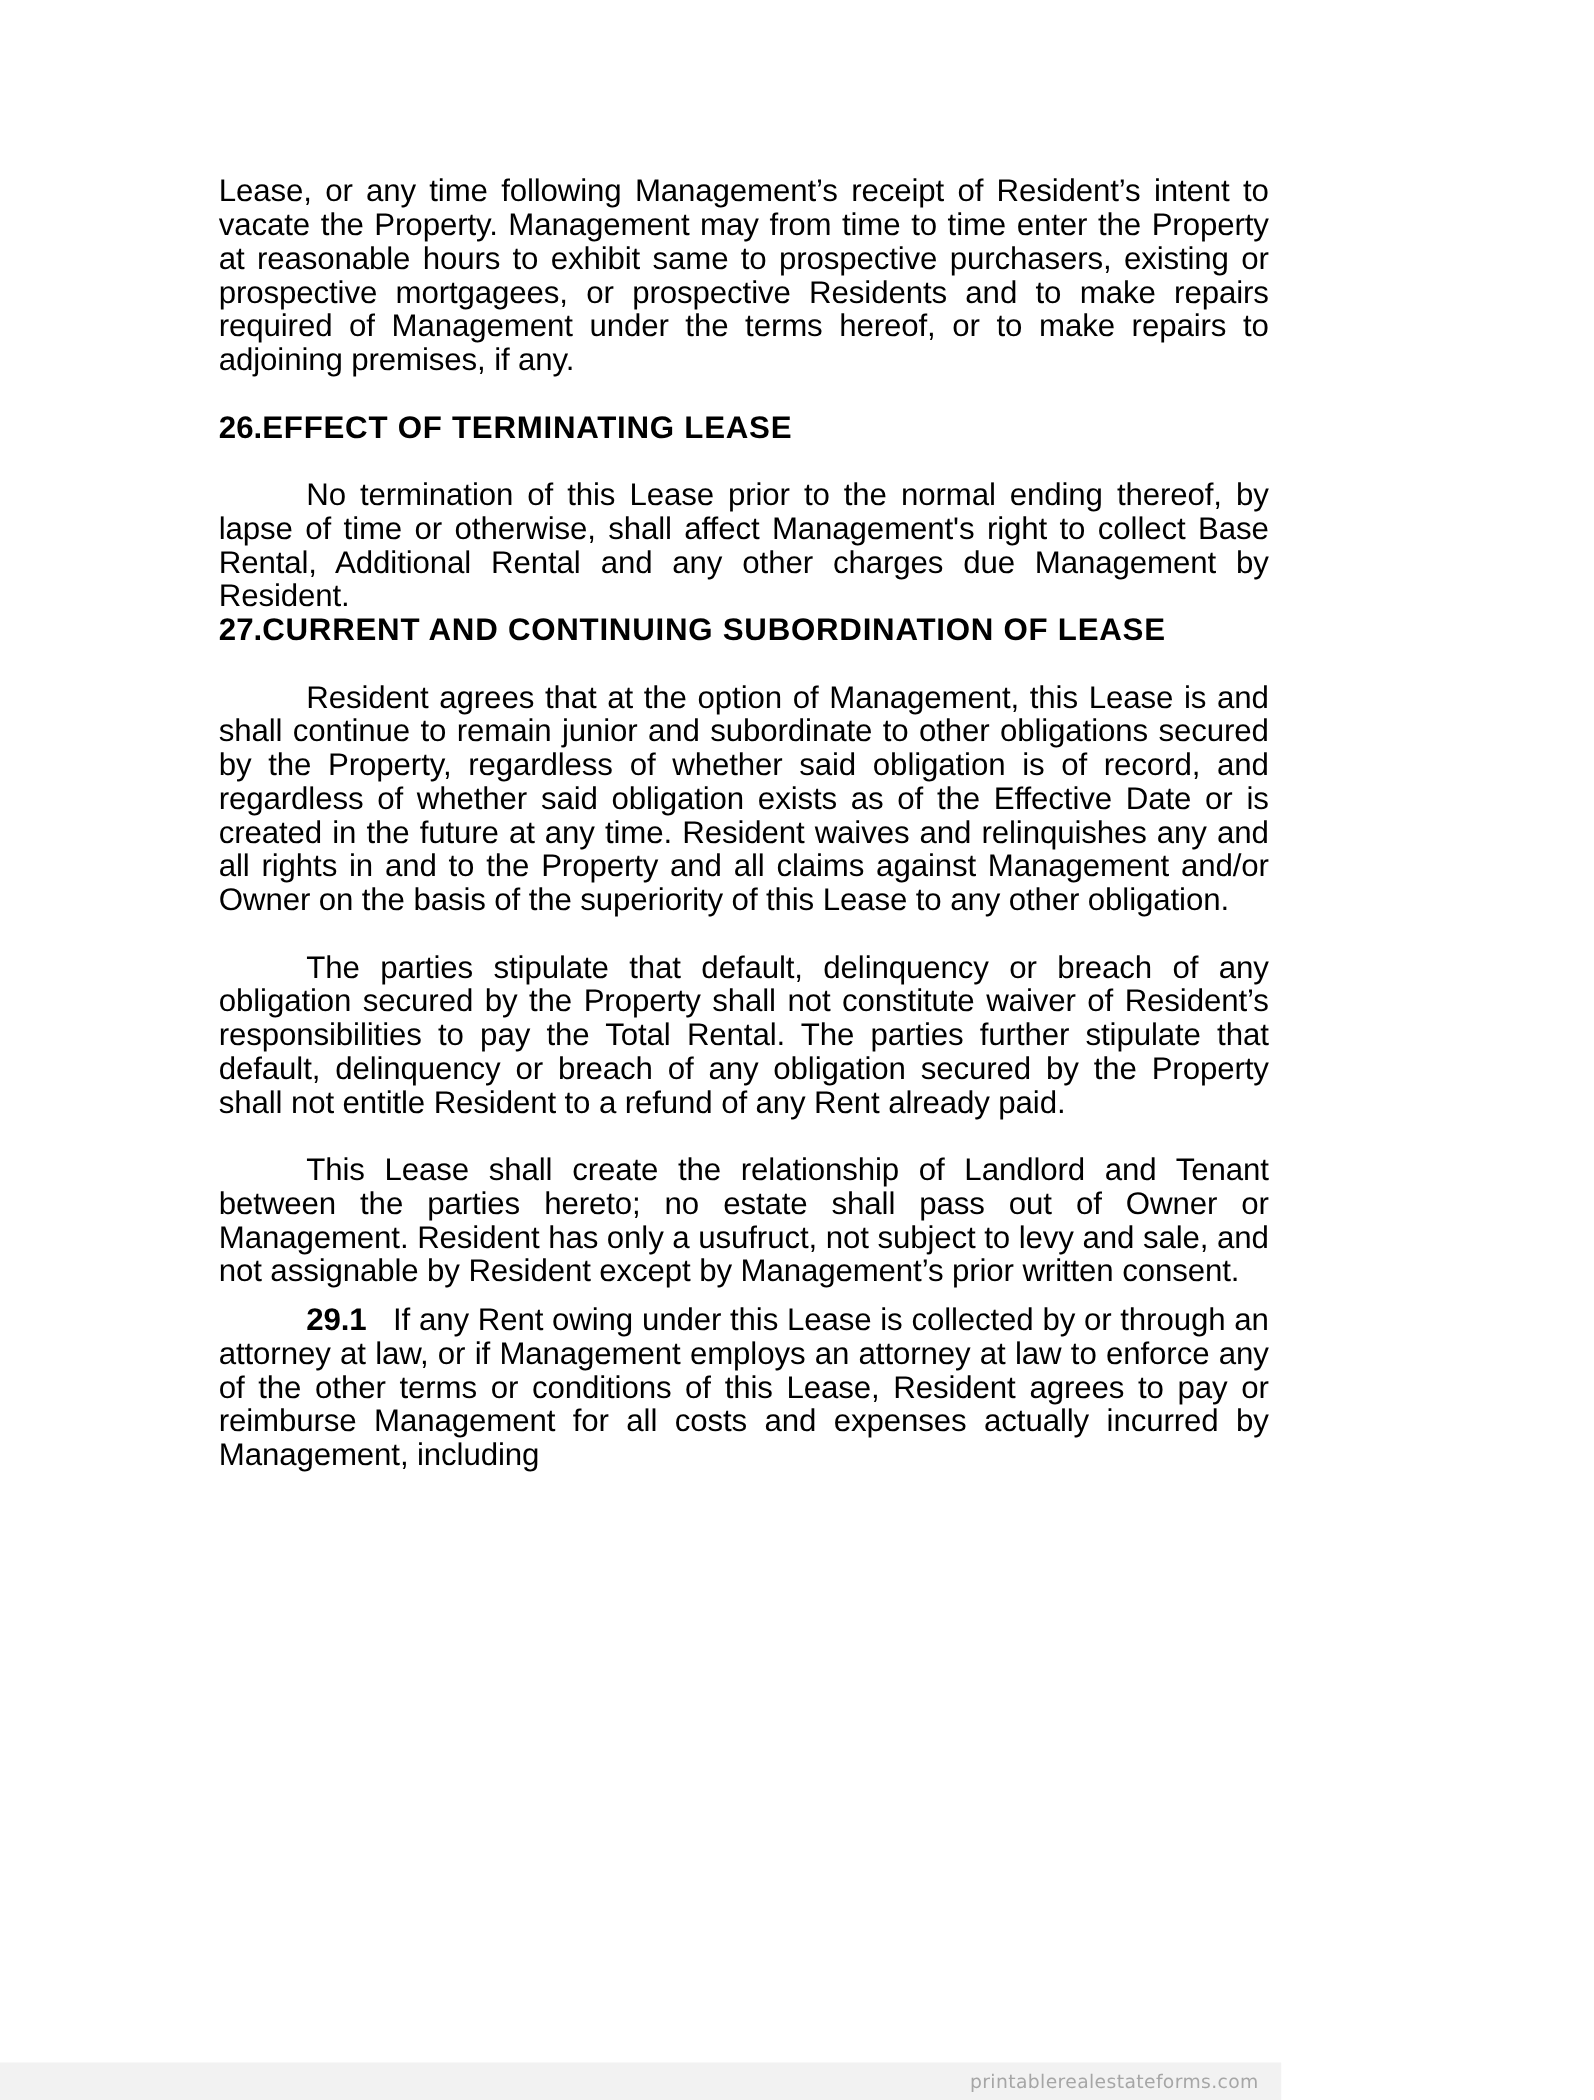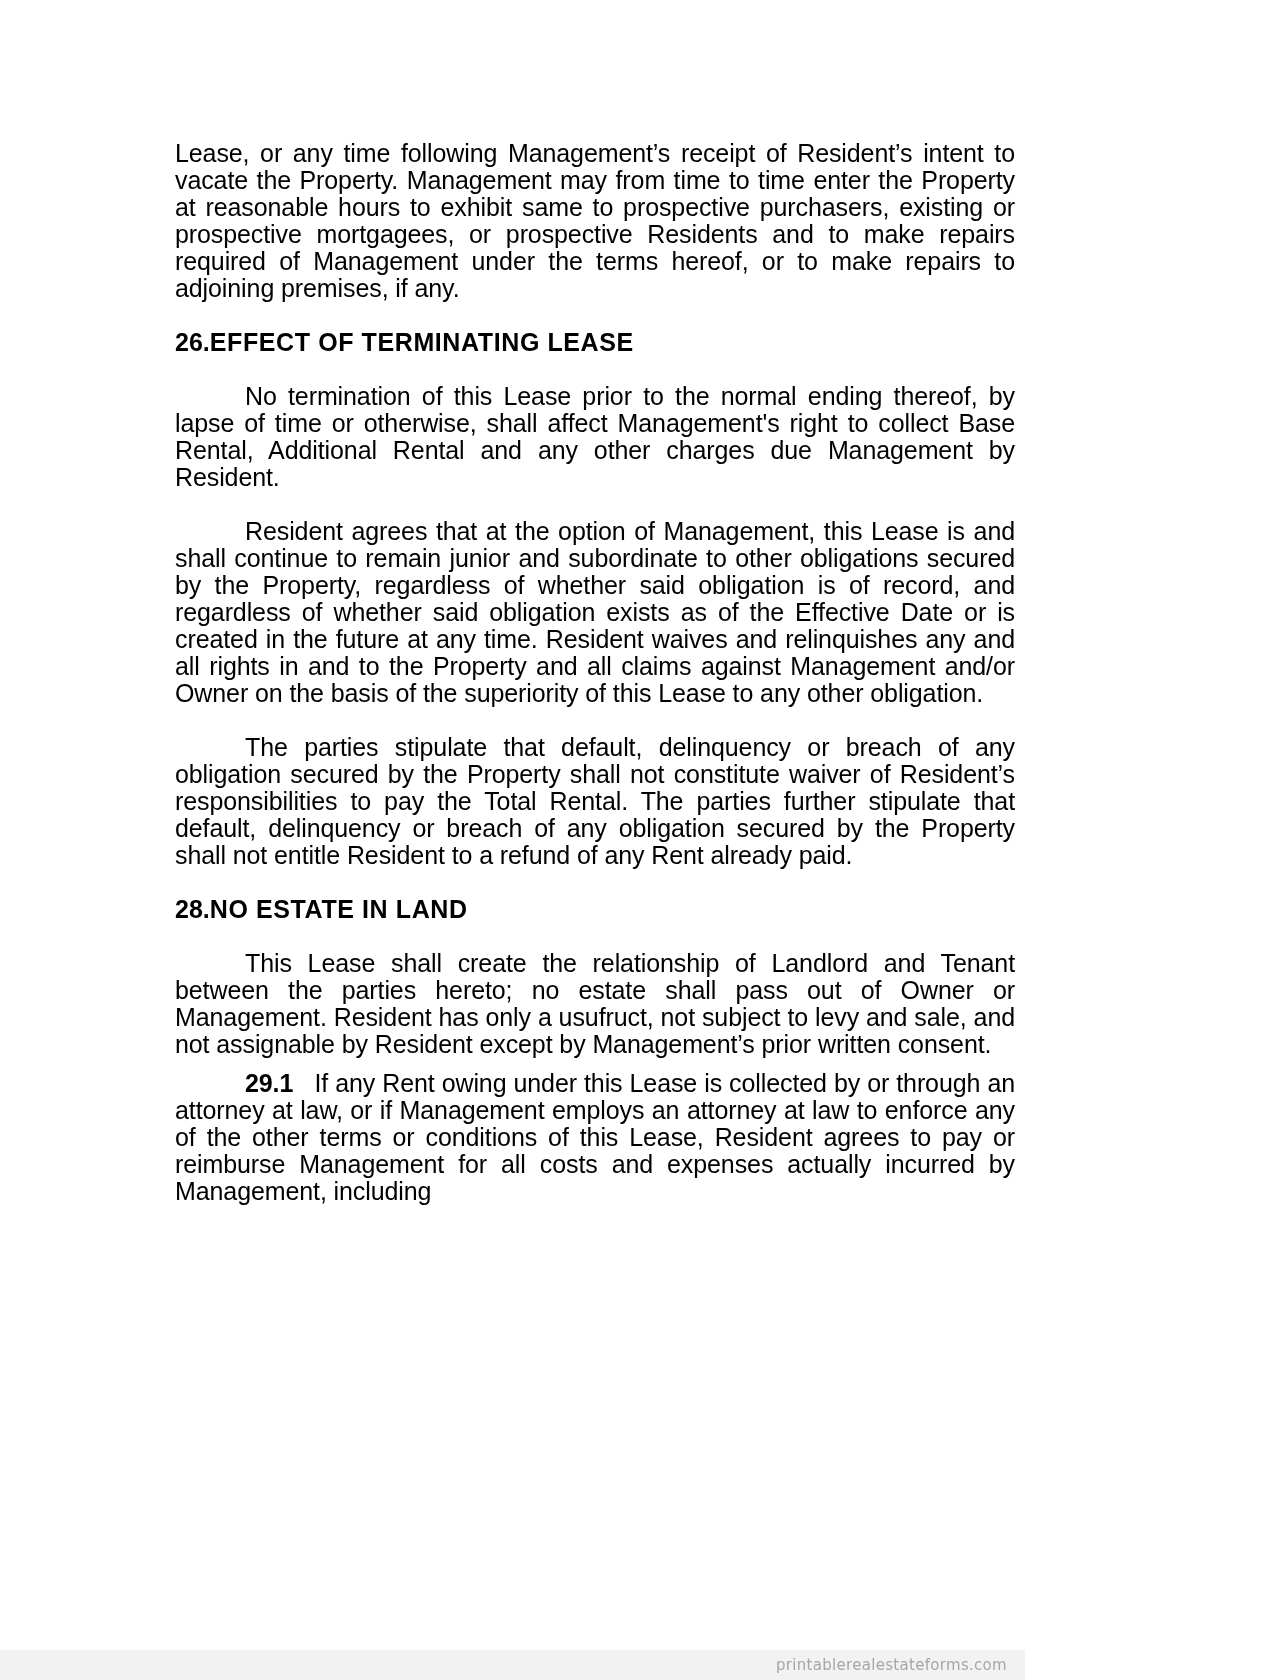--- a/index.html
+++ b/index.html
@@ -16,30 +16,30 @@
                  font-size: 15px; color: #a6a6a6; letter-spacing: 0.3px; }
 </style>
 </head>
 <body>
 
 <div class="page">
   <p class="para" style="margin-bottom:27px">Lease, or any time following Management’s receipt of Resident’s intent to vacate the Property.  Management may from time to time enter the Property at reasonable hours to exhibit same to prospective purchasers, existing or prospective mortgagees, or prospective Residents and to make repairs required of Management under the terms hereof, or to make repairs to adjoining premises, if any.</p>
 
   <div>
     <h2 class="heading" style="margin-bottom:27px"><span class="num">26.</span><span>EFFECT OF TERMINATING LEASE</span></h2>
-    <p class="para indent" style="margin-bottom:27px">No termination of this Lease prior to the normal ending thereof, by lapse of time or otherwise, shall affect Management's right to collect Base Rental, Additional Rental and any other charges due Management by Resident.</p>
+    <p class="para indent" style="">No termination of this Lease prior to the normal ending thereof, by lapse of time or otherwise, shall affect Management's right to collect Base Rental, Additional Rental and any other charges due Management by Resident.</p>
   </div>
 
   <div>
+    <h2 class="heading" style="margin-bottom:27px"><span class="num">27.</span><span>CURRENT AND CONTINUING SUBORDINATION OF LEASE</span></h2>
     <p class="para indent" style="margin-bottom:27px">Resident agrees that at the option of Management, this Lease is and shall continue to remain junior and subordinate to other obligations secured by the Property, regardless of whether said obligation is of record, and regardless of whether said obligation exists as of the Effective Date or is created in the future at any time.  Resident waives and relinquishes any and all rights in and to the Property and all claims against Management and/or Owner on the basis of the superiority of this Lease to any other obligation.</p>
     <p class="para indent" style="margin-bottom:27px">The parties stipulate that default, delinquency or breach of any obligation secured by the Property shall not constitute waiver of Resident’s responsibilities to pay the Total Rental.  The parties further stipulate that default, delinquency or breach of any obligation secured by the Property shall not entitle Resident to a refund of any Rent already paid.</p>
   </div>
 
   <div>
-    <h2 class="heading" style="margin-bottom:27px"><span class="num">28.</span><span>NO ESTATE IN LAND</span></h2>
     <p class="para indent" style="margin-bottom:12px">This Lease shall create the relationship of Landlord and Tenant between the parties hereto; no estate shall pass out of Owner or Management.  Resident has only a usufruct, not subject to levy and sale, and not assignable by Resident except by Management’s prior written consent.</p>
   </div>
 
   <div>
     <p class="para indent"><span class="sub-num">29.1</span><span>&nbsp;&nbsp;&nbsp;</span><span>If any Rent owing under this Lease is collected by or through an attorney at law, or if Management employs an attorney at law to enforce any of the other terms or conditions of this Lease, Resident agrees to pay or reimburse Management for all costs and expenses actually incurred by Management, including</span></p>
   </div>
 </div>
 
 <div class="footer">
   <span class="footer-text">printablerealestateforms.com</span>

